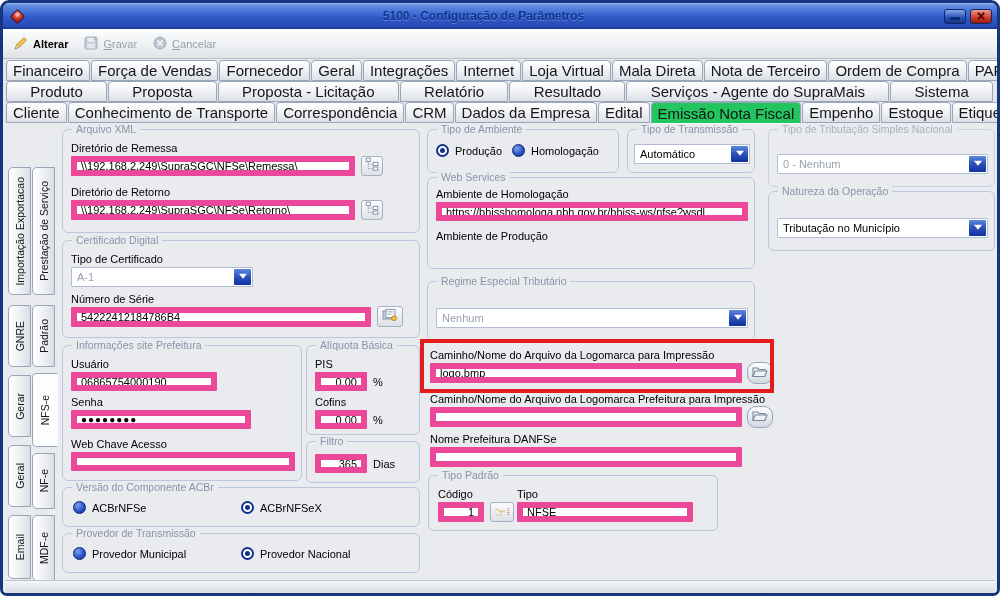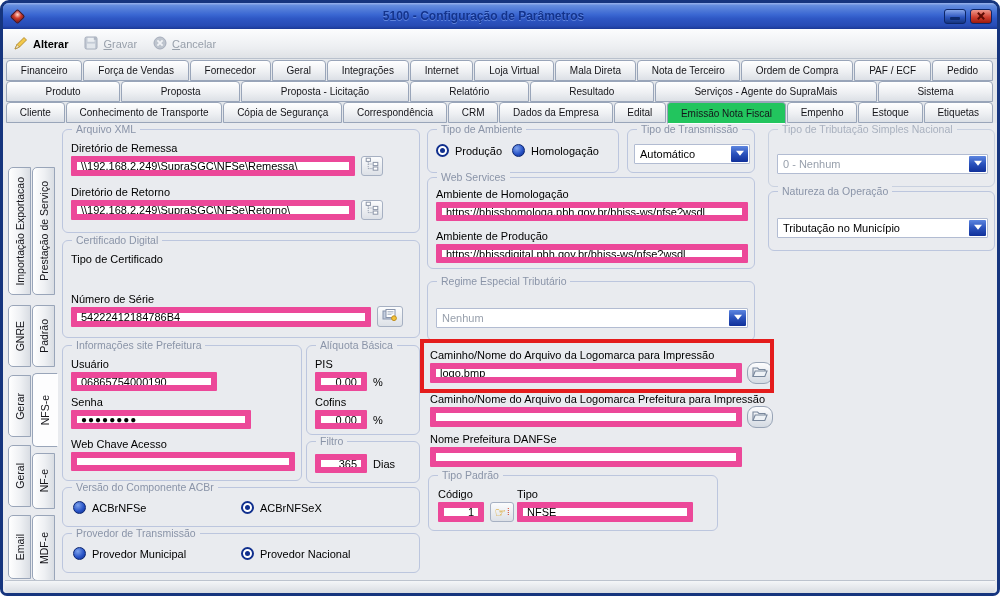--- a/index.html
+++ b/index.html
@@ -28,21 +28,21 @@
   .tbtn{display:inline-flex;align-items:center;gap:5px;padding:3px 9px 3px 5px;font-size:11px;border-radius:3px;}
   .tbtn .lab{white-space:nowrap;}
   .tbtn.en .lab{color:#000;font-weight:bold;}
   .tbtn.dis .lab{color:#98a0ab;}
   .tbtn.dis svg{opacity:.75;}
   .accel::first-letter{text-decoration:underline;}
   
   .tabstrip{background:#e4e7eb;padding-top:1px;}
   .tabrow{display:flex;height:21px;padding:0 3px;}
   .tab{flex:1 1 auto;display:flex;align-items:center;justify-content:center;padding:8px 6px;
-    font-size:10px;color:#15151a;white-space:nowrap;margin-right:1px;
+    font-size:15px;color:#15151a;white-space:nowrap;margin-right:1px;
     background:linear-gradient(#ffffff,#eef0f3 55%,#dce0e6);
     border:1px solid #99a5b9;border-radius:4px 4px 0 0;}
   .tab.sel{background:#22c55e;position:relative;z-index:3;margin-bottom:-1px;border-bottom:1px solid #fdfdfe;font-weight:normal;}
   
   .main{position:relative;height:471px;background:#e9ebef;}
   
   .vtab{position:absolute;width:23px;display:flex;align-items:center;justify-content:center;
     background:linear-gradient(to right,#ffffff,#eef0f3 55%,#d9dde3);
     border:1px solid #99a5b9;border-radius:5px 0 0 5px;}
   .vtab.sel{background:#fdfdfe;width:26px;z-index:3;border-right:1px solid #fdfdfe;}
@@ -146,21 +146,20 @@
       <div class="tab">Proposta</div>
       <div class="tab">Proposta - Licitação</div>
       <div class="tab">Relatório</div>
       <div class="tab">Resultado</div>
       <div class="tab">Serviços - Agente do SupraMais</div>
       <div class="tab">Sistema</div>
     </div>
     <div class="tabrow">
       <div class="tab">Cliente</div>
       <div class="tab">Conhecimento de Transporte</div>
-      <div class="tab">Cópia de Segurança</div>
       <div class="tab">Correspondência</div>
       <div class="tab">CRM</div>
       <div class="tab">Dados da Empresa</div>
       <div class="tab">Edital</div>
       <div class="tab sel">Emissão Nota Fiscal</div>
       <div class="tab">Empenho</div>
       <div class="tab">Estoque</div>
       <div class="tab">Etiquetas</div>
     </div>
   </div>
@@ -219,20 +218,24 @@
               <rect x="8.2" y="5.4" width="4.6" height="3.2" fill="#fff" stroke="#8c96a8"></rect>
               <rect x="8.2" y="10" width="4.6" height="3.2" fill="#fff" stroke="#8c96a8"></rect>
               <path d="M3.2 4.6 V11.6 M3.2 7 H8 M3.2 11.6 H8" stroke="#8c96a8" stroke-width="0.9" stroke-dasharray="1.2 1" fill="none"></path>
             </svg></span>
         </span>
     </div>
 
     <div class="grp" style="left:59px;top:117px;width:358px;height:98px;">
       <span class="cap">Certificado Digital</span>
       <span class="lbl" style="left:8px;top:12px;">Tipo de Certificado</span>
+      <div class="combo" style="left:8px;top:26px;width:182px;">
+        <span class="ctext gray">A-1</span>
+        <span class="dd"></span>
+      </div>
       <span class="lbl" style="left:8px;top:52px;">Número de Série</span>
       <input class="inp" style="left: 8px; top: 66px; width: 300px;" value="54222412184786B4">
       <span class="sbtn" style="left:314px;top:65px;width:26px;height:21px;">
           <span><svg width="16" height="14" viewBox="0 0 16 14">
               <rect x="1" y="3" width="9" height="8" fill="#c4cede" stroke="#8894ac"></rect>
               <rect x="4" y="1.5" width="9" height="8" fill="#fff" stroke="#8894ac"></rect>
               <path d="M5.5 3.5 H11.5 M5.5 5 H11.5 M5.5 6.5 H9.5" stroke="#9aa6ba" stroke-width="0.7"></path>
               <circle cx="12" cy="10.2" r="2.4" fill="#f4c33c" stroke="#c2901d"></circle>
             </svg></span>
         </span>
@@ -306,21 +309,20 @@
         <span class="ctext">Automático</span>
         <span class="dd"></span>
       </div>
     </div>
 
     <div class="grp" style="left:424px;top:54px;width:328px;height:92px;">
       <span class="cap">Web Services</span>
       <span class="lbl" style="left:8px;top:10px;">Ambiente de Homologação</span>
       <input class="inp" style="left: 8px; top: 24px; width: 312px; height: 19px;" value="https://bhisshomologa.pbh.gov.br/bhiss-ws/nfse?wsdl">
       <span class="lbl" style="left:8px;top:52px;">Ambiente de Produção</span>
-      <input class="inp" style="left: 8px; top: 66px; width: 312px; height: 19px;" value="https://bhissdigital.pbh.gov.br/bhiss-ws/nfse?wsdl">
     </div>
 
     <div class="grp" style="left:424px;top:158px;width:328px;height:60px;">
       <span class="cap">Regime Especial Tributário</span>
       <div class="combo" style="left:8px;top:26px;width:312px;">
         <span class="ctext gray">Nenhum</span>
         <span class="dd"></span>
       </div>
     </div>
 

